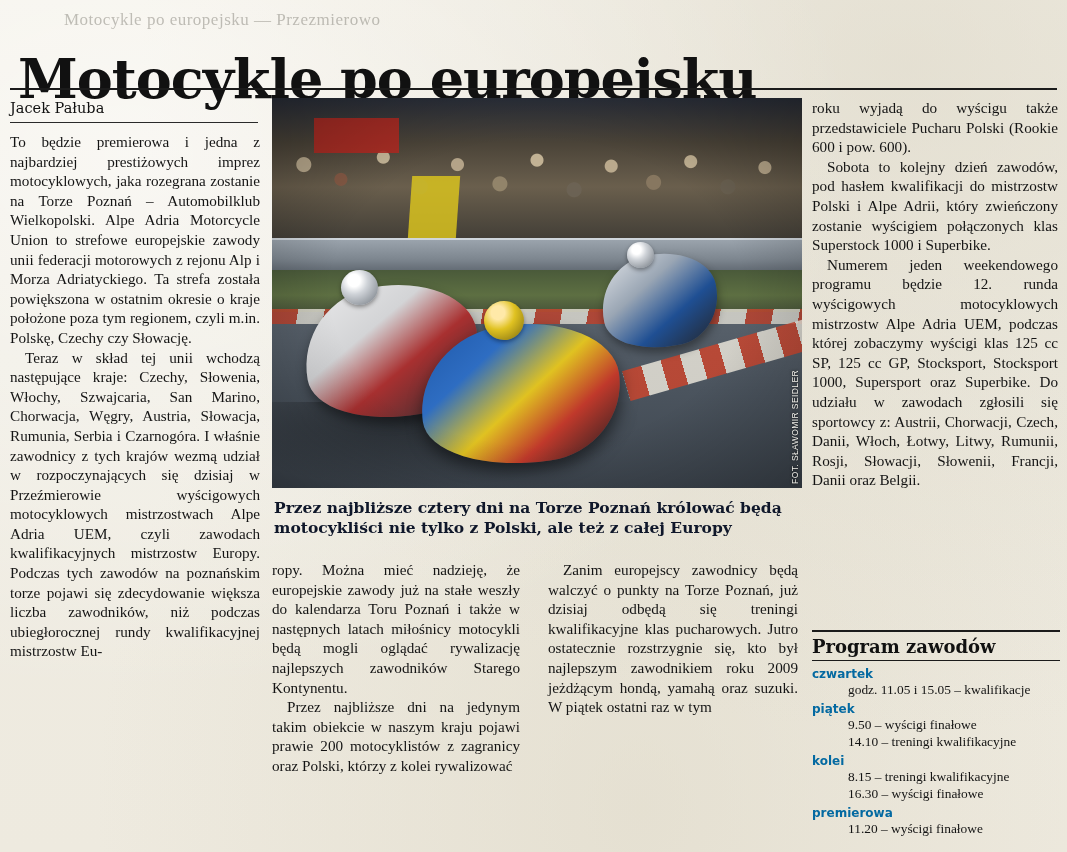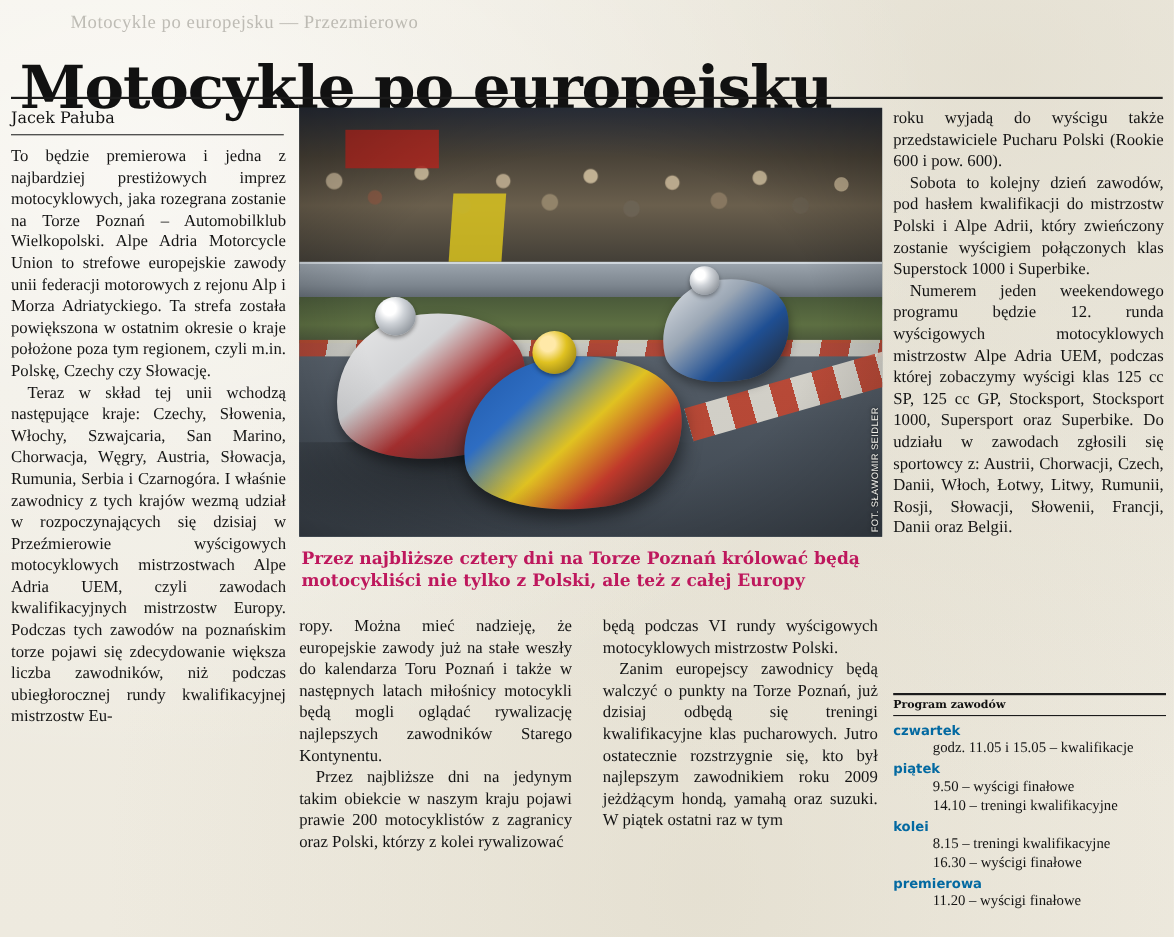--- a/index.html
+++ b/index.html
@@ -256,21 +256,21 @@
 
   .caption {
     position: absolute;
     left: 274px;
     top: 498px;
     width: 528px;
     font-family: "DejaVu Serif", serif;
     font-weight: bold;
     font-size: 15.5px;
     line-height: 19.5px;
-    color: #be185d;
+    color: #0f172a;
   }
 
   #col2 {
     left: 272px;
     top: 560px;
     width: 248px;
   }
   #col3 {
     left: 548px;
     top: 560px;
@@ -292,21 +292,21 @@
   }
   .program-rule {
     width: 100%;
     height: 2px;
     background: #1b1b1b;
     margin-bottom: 4px;
   }
   .program-title {
     font-family: "DejaVu Serif", serif;
     font-weight: bold;
-    font-size: 10px;
+    font-size: 18px;
     color: #111;
     margin-bottom: 3px;
   }
   .program-rule-thin {
     width: 100%;
     height: 1px;
     background: #1b1b1b;
     margin-bottom: 6px;
   }
   .day {
@@ -369,21 +369,20 @@
   </div>
 
   <div class="caption">Przez najbliższe cztery dni na Torze Poznań królować będą motocykliści nie tylko z Polski, ale też z całej Europy</div>
 
   <div class="col" id="col2">
     <p>ropy. Można mieć nadzieję, że europejskie zawody już na stałe weszły do kalendarza Toru Poznań i także w następnych latach miłośnicy motocykli będą mogli oglądać rywalizację najlepszych zawodników Starego Kontynentu.</p>
     <p class="indent">Przez najbliższe dni na jedynym takim obiekcie w naszym kraju pojawi prawie 200 motocyklistów z zagranicy oraz Polski, którzy z kolei rywalizować</p>
   </div>
 
   <div class="col" id="col3">
-    <p>będą podczas VI rundy wyścigowych motocyklowych mistrzostw Polski.</p>
     <p class="indent">Zanim europejscy zawodnicy będą walczyć o punkty na Torze Poznań, już dzisiaj odbędą się treningi kwalifikacyjne klas pucharowych. Jutro ostatecznie rozstrzygnie się, kto był najlepszym zawodnikiem roku 2009 jeżdżącym hondą, yamahą oraz suzuki. W piątek ostatni raz w tym</p>
   </div>
 
   <div class="col" id="col4">
     <p>roku wyjadą do wyścigu także przedstawiciele Pucharu Polski (Rookie 600 i pow. 600).</p>
     <p class="indent">Sobota to kolejny dzień zawodów, pod hasłem kwalifikacji do mistrzostw Polski i Alpe Adrii, który zwieńczony zostanie wyścigiem połączonych klas Superstock 1000 i Superbike.</p>
     <p class="indent">Numerem jeden weekendowego programu będzie 12. runda wyścigowych motocyklowych mistrzostw Alpe Adria UEM, podczas której zobaczymy wyścigi klas 125 cc SP, 125 cc GP, Stocksport, Stocksport 1000, Supersport oraz Superbike. Do udziału w zawodach zgłosili się sportowcy z: Austrii, Chorwacji, Czech, Danii, Włoch, Łotwy, Litwy, Rumunii, Rosji, Słowacji, Słowenii, Francji, Danii oraz Belgii.</p>
   </div>
 
   <div class="program">

